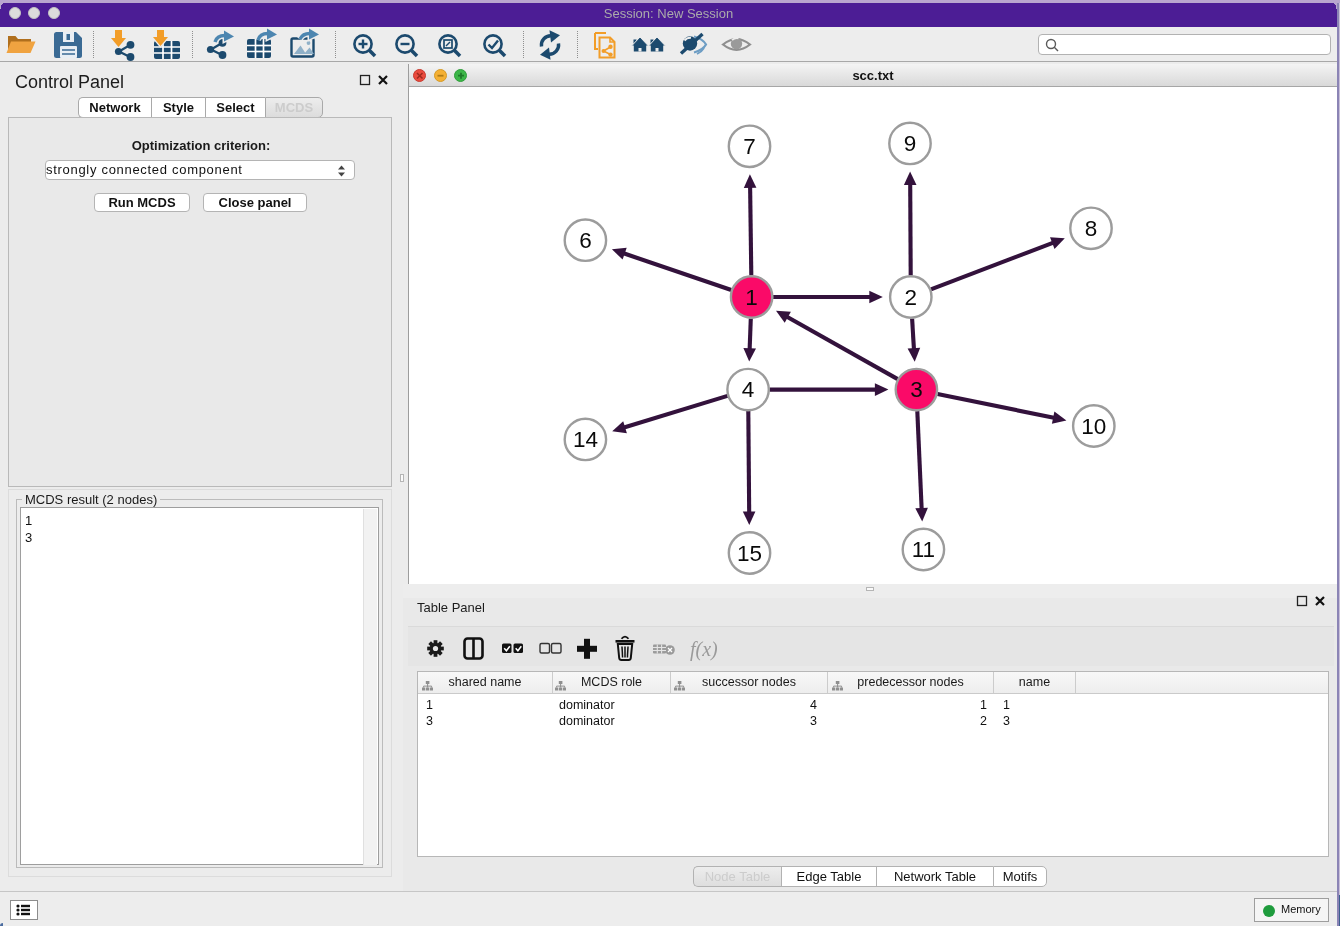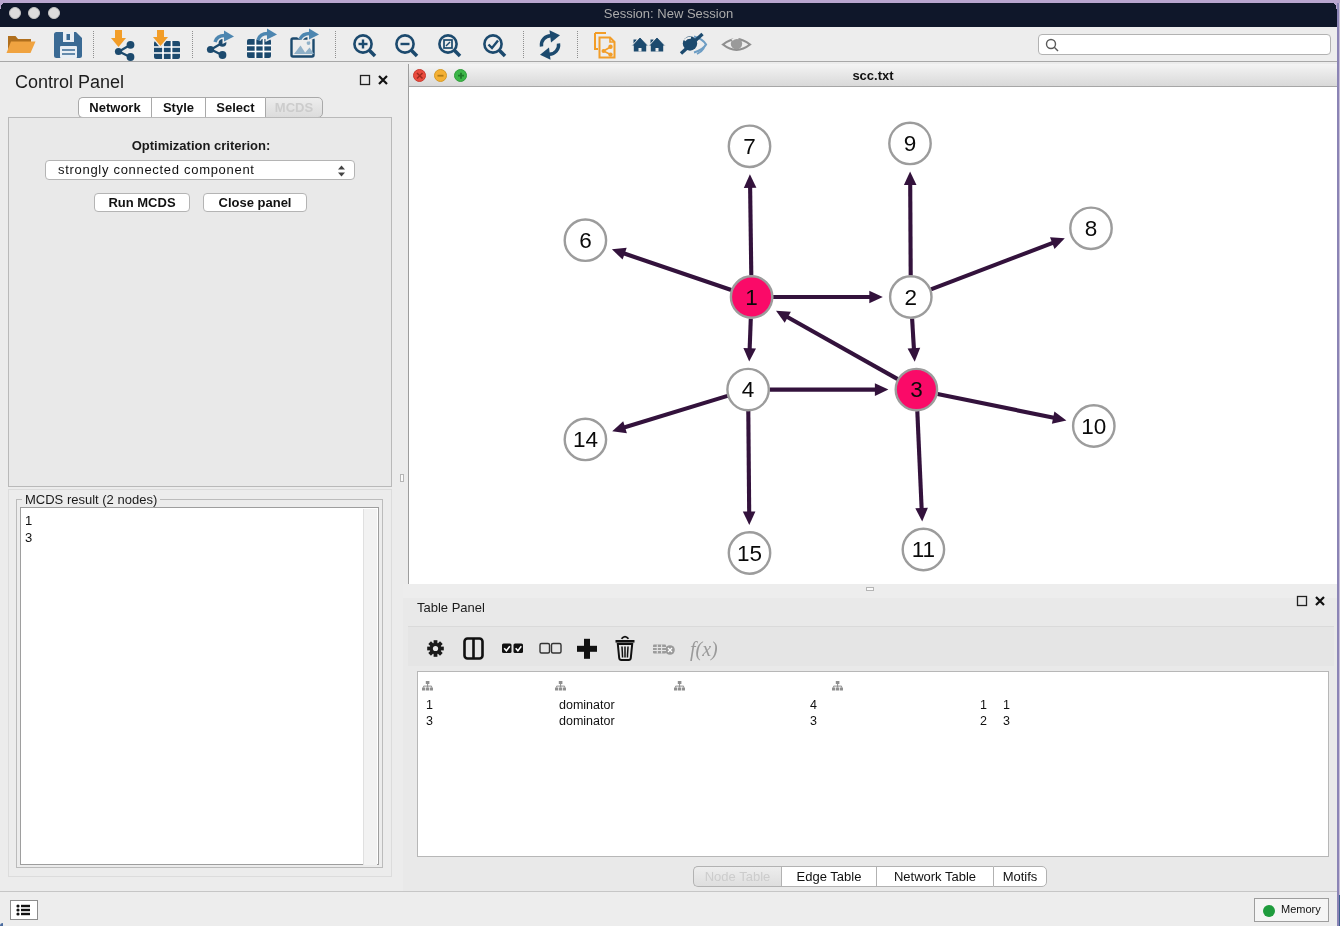--- a/index.html
+++ b/index.html
@@ -1,21 +1,21 @@
 <!DOCTYPE html>
 <html><head>
 <meta charset="utf-8">
 <style>
 html,body{margin:0;padding:0;width:1340px;height:926px;overflow:hidden;
  font-family:"Liberation Sans",sans-serif;}
 .abs{position:absolute;}
 #desk{position:absolute;left:0;top:0;width:1340px;height:926px;background:#c8bfd8;}
 #win{position:absolute;left:0;top:0;width:1337px;height:926px;background:#ededed;
  border-radius:5px 5px 0 0;overflow:hidden;}
-#titlebar{position:absolute;left:0;top:0;width:1337px;height:27px;background:#0f172a;}
+#titlebar{position:absolute;left:0;top:0;width:1337px;height:27px;background:#4c1d95;}
 .tl{position:absolute;top:7px;width:12px;height:12px;border-radius:50%;
  background:#dcdcdc;border:1px solid #c3c3c3;box-sizing:border-box;}
 #wtitle{position:absolute;top:6px;left:0;width:1337px;text-align:center;
  font-size:13px;color:#ababab;}
 #toolbar{position:absolute;left:0;top:27px;width:1337px;height:35px;background:#ededed;
  border-bottom:1px solid #a8a8a8;box-sizing:border-box;}
 .tsep{position:absolute;top:4px;height:27px;width:0;border-left:1px dotted #8f8f8f;}
 #search{position:absolute;left:1038px;top:7px;width:291px;height:19px;background:#fff;
  border:1px solid #b2b2b2;border-radius:4px;}
 #mainbg{position:absolute;left:0;top:62px;width:1337px;height:829px;background:#ececec;}
@@ -25,21 +25,21 @@
 .tabrow{position:absolute;height:21px;box-sizing:border-box;font-size:13px;font-weight:bold;}
 .tab{position:absolute;top:0;height:21px;box-sizing:border-box;background:#fff;
  border:1px solid #a9a9a9;border-right:none;color:#111;text-align:center;line-height:20px;}
 .tab.gray{background:linear-gradient(#ededed,#dcdcdc);color:#ccc;}
 #tabcontent{position:absolute;left:8px;top:55px;width:384px;height:370px;
  border:1px solid #b9b9b9;background:#e9e9e9;box-sizing:border-box;}
 #optlabel{position:absolute;left:0;top:76px;width:402px;text-align:center;
  font-size:13px;font-weight:bold;color:#1a1a1a;}
 #dropdown{position:absolute;left:45px;top:98px;width:310px;height:20px;background:#fff;
  border:1px solid #b4b4b4;border-radius:4px;box-sizing:border-box;
- font-size:13px;letter-spacing:0.7px;color:#111;line-height:18px;padding-left:12px;}
+ font-size:13px;letter-spacing:0.7px;color:#111;line-height:18px;}
 .btn{position:absolute;height:19px;background:#fff;border:1px solid #b4b4b4;
  border-radius:4px;box-sizing:border-box;font-size:13px;font-weight:bold;color:#111;
  text-align:center;line-height:17px;}
 #mcdsbox{position:absolute;left:8px;top:427px;width:384px;height:388px;
  border:1px solid #dcdcdc;background:#ececec;box-sizing:border-box;}
 #fieldset{position:absolute;left:16px;top:437px;width:367px;height:369px;
  border:1px solid #bbb;box-sizing:border-box;}
 #fslegend{position:absolute;left:22px;top:430px;background:#ececec;font-size:13px;
  color:#1a1a1a;padding:0 3px;}
 #mcdslist{position:absolute;left:20px;top:445px;width:359px;height:358px;background:#fff;
@@ -369,20 +369,27 @@
               <line x1="245" y1="18.5" x2="258" y2="18.5"></line>
   <line x1="249.3" y1="12.5" x2="249.3" y2="21.5"></line>
               <line x1="253.6" y1="12.5" x2="253.6" y2="21.5"></line>
  </g>
  <path d="M260,16 l4,4 m0,-4 l-4,4" stroke="#fff" stroke-width="1.3"></path>
  <text x="282" y="24" font-family="Liberation Serif,serif" font-style="italic" font-size="20px" fill="#9a9a9a">f(x)</text>
 </g>
 </svg>
       </div>
  <div id="ttable">
+  <div id="thead">
+   <div class="th" style="left:0;width:135px">shared name</div>
+   <div class="th" style="left:135px;width:118px">MCDS role</div>
+   <div class="th" style="left:253px;width:157px">successor nodes</div>
+   <div class="th" style="left:410px;width:166px">predecessor nodes</div>
+   <div class="th" style="left:576px;width:82px">name</div>
+  </div>
 
   <div class="abs" style="left:4px;top:6px"><svg width="11" height="11">
             <g fill="#8f8f8f">
               <rect x="3.8" y="0" width="3.6" height="3"></rect>
               <rect x="0" y="6.5" width="3.2" height="3"></rect>
               <rect x="3.9" y="6.5" width="3.2" height="3"></rect>
               <rect x="7.8" y="6.5" width="3.2" height="3"></rect>
             </g>
             <g stroke="#8f8f8f" stroke-width="1" fill="none">
               <path d="M5.6,3 v2 M1.6,6.5 v-1.4 h8 v1.4 M5.6,5 v1.5"></path>

